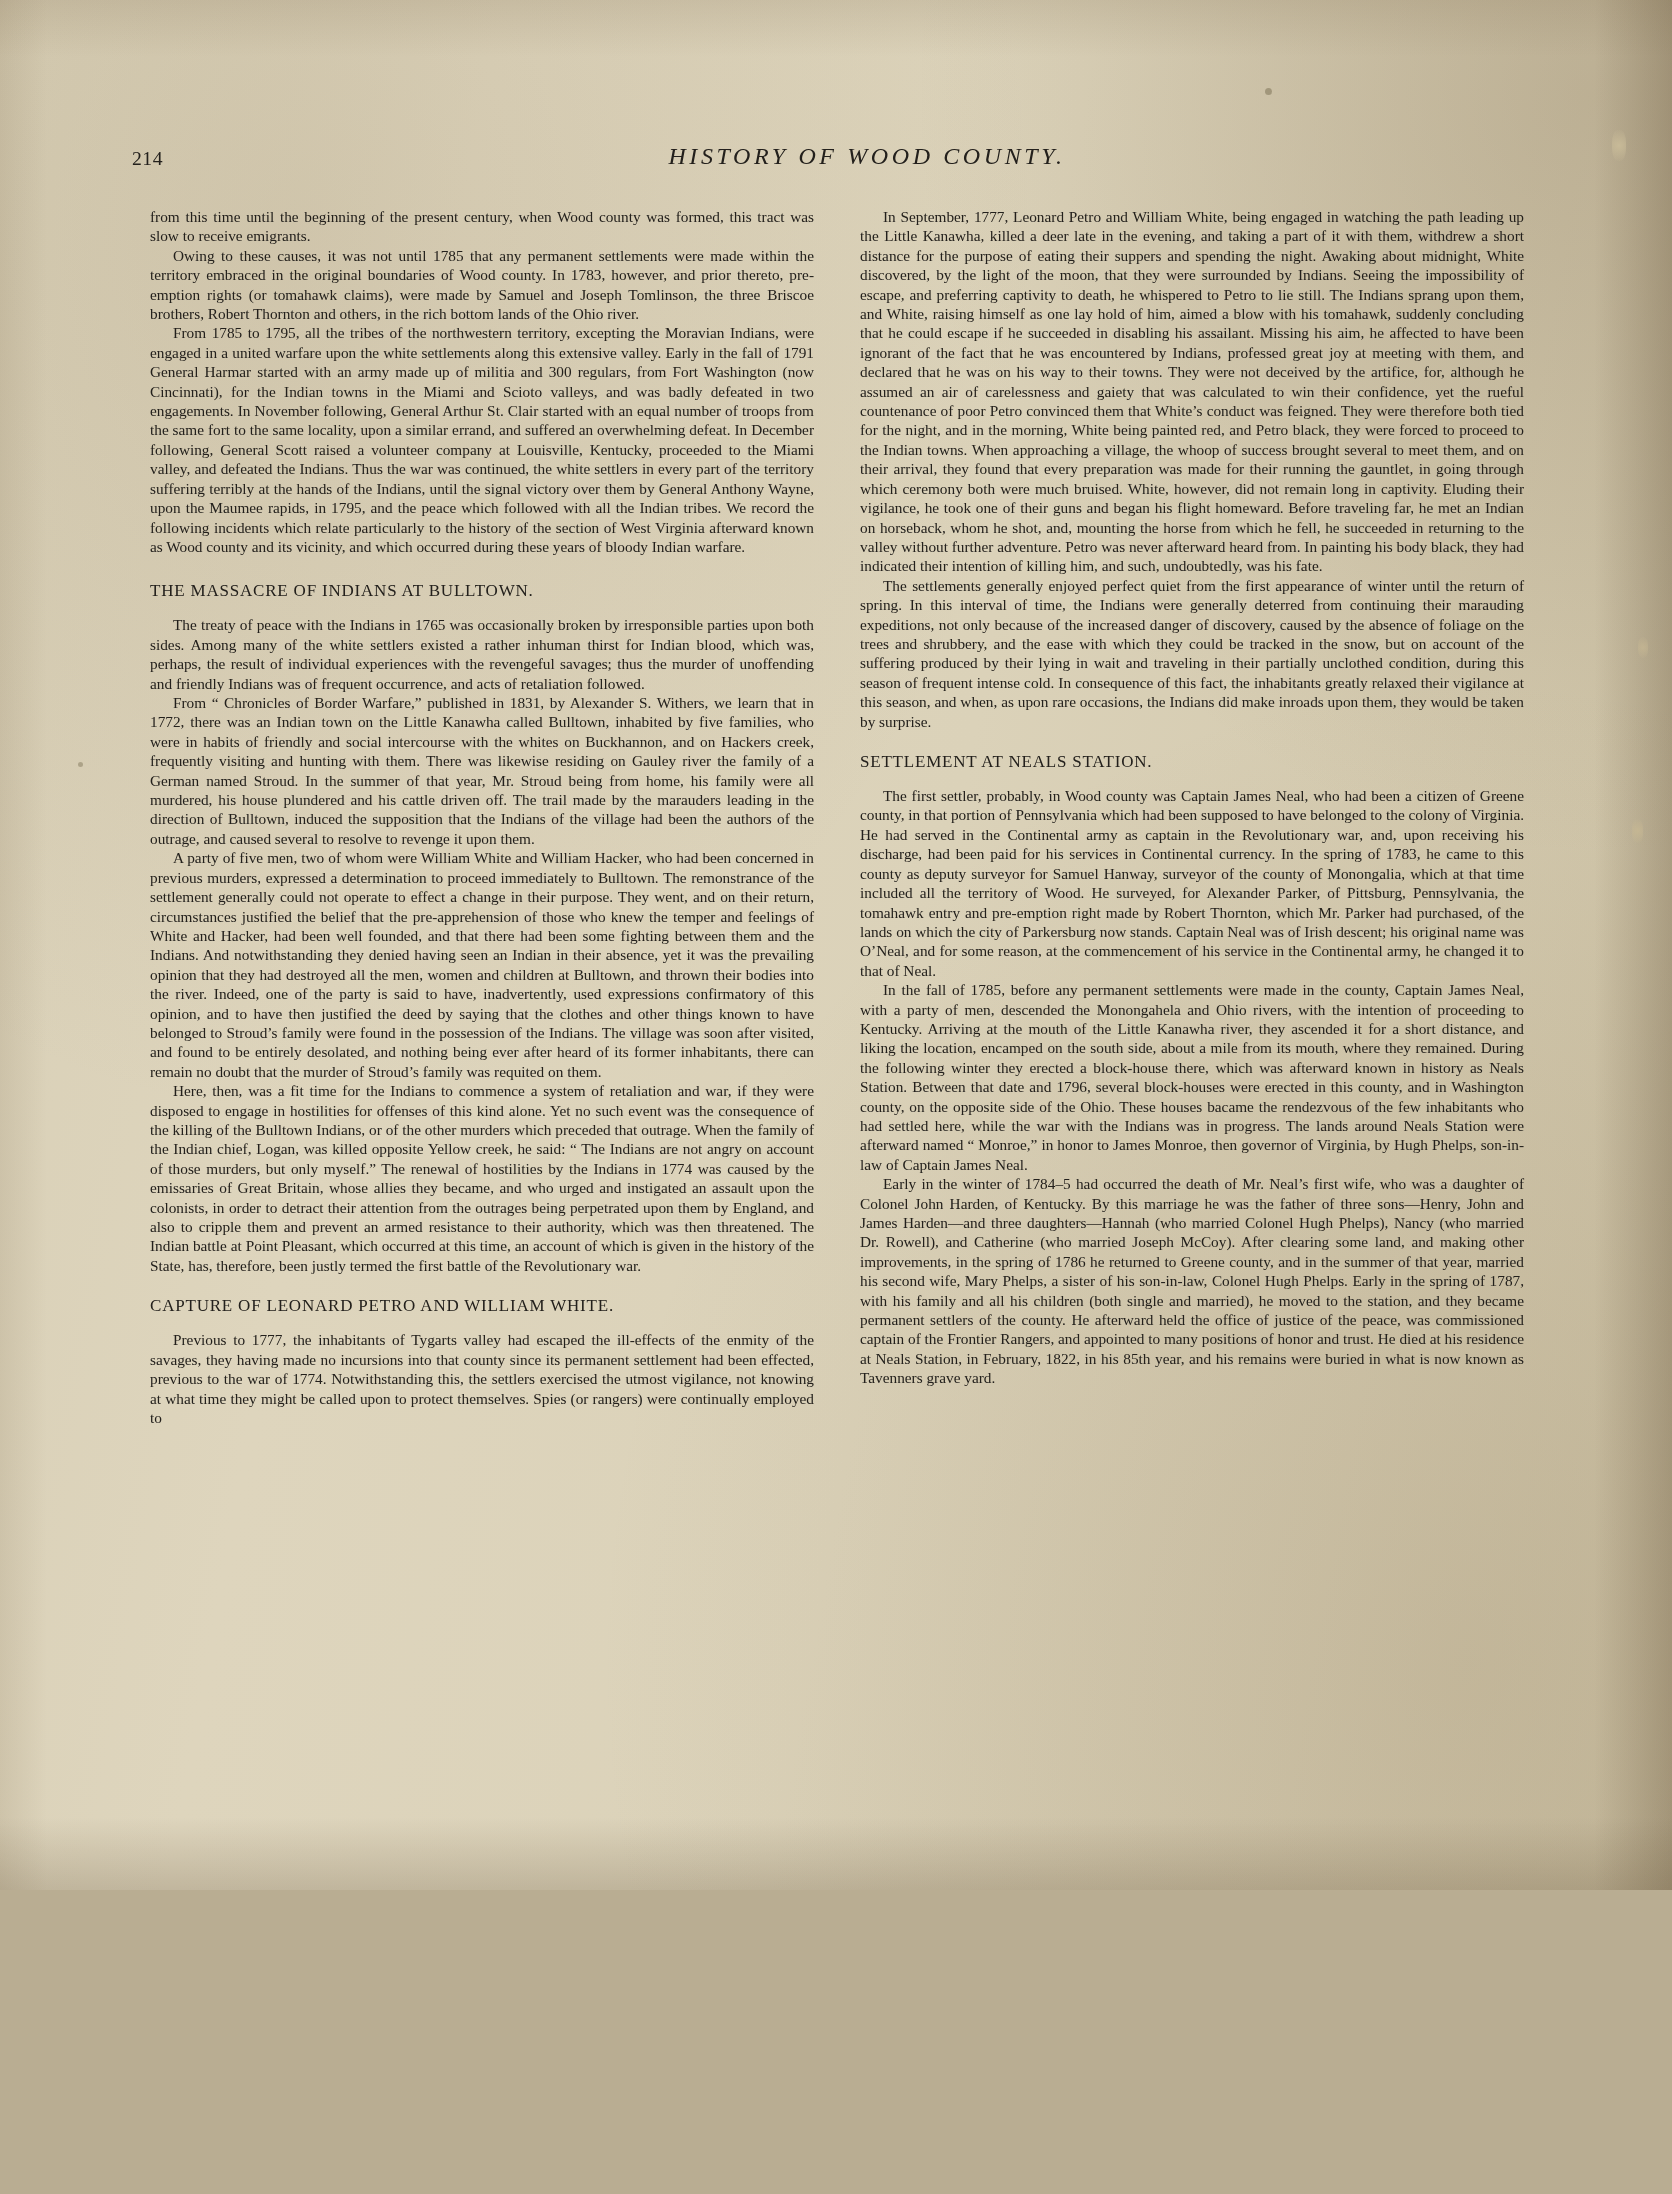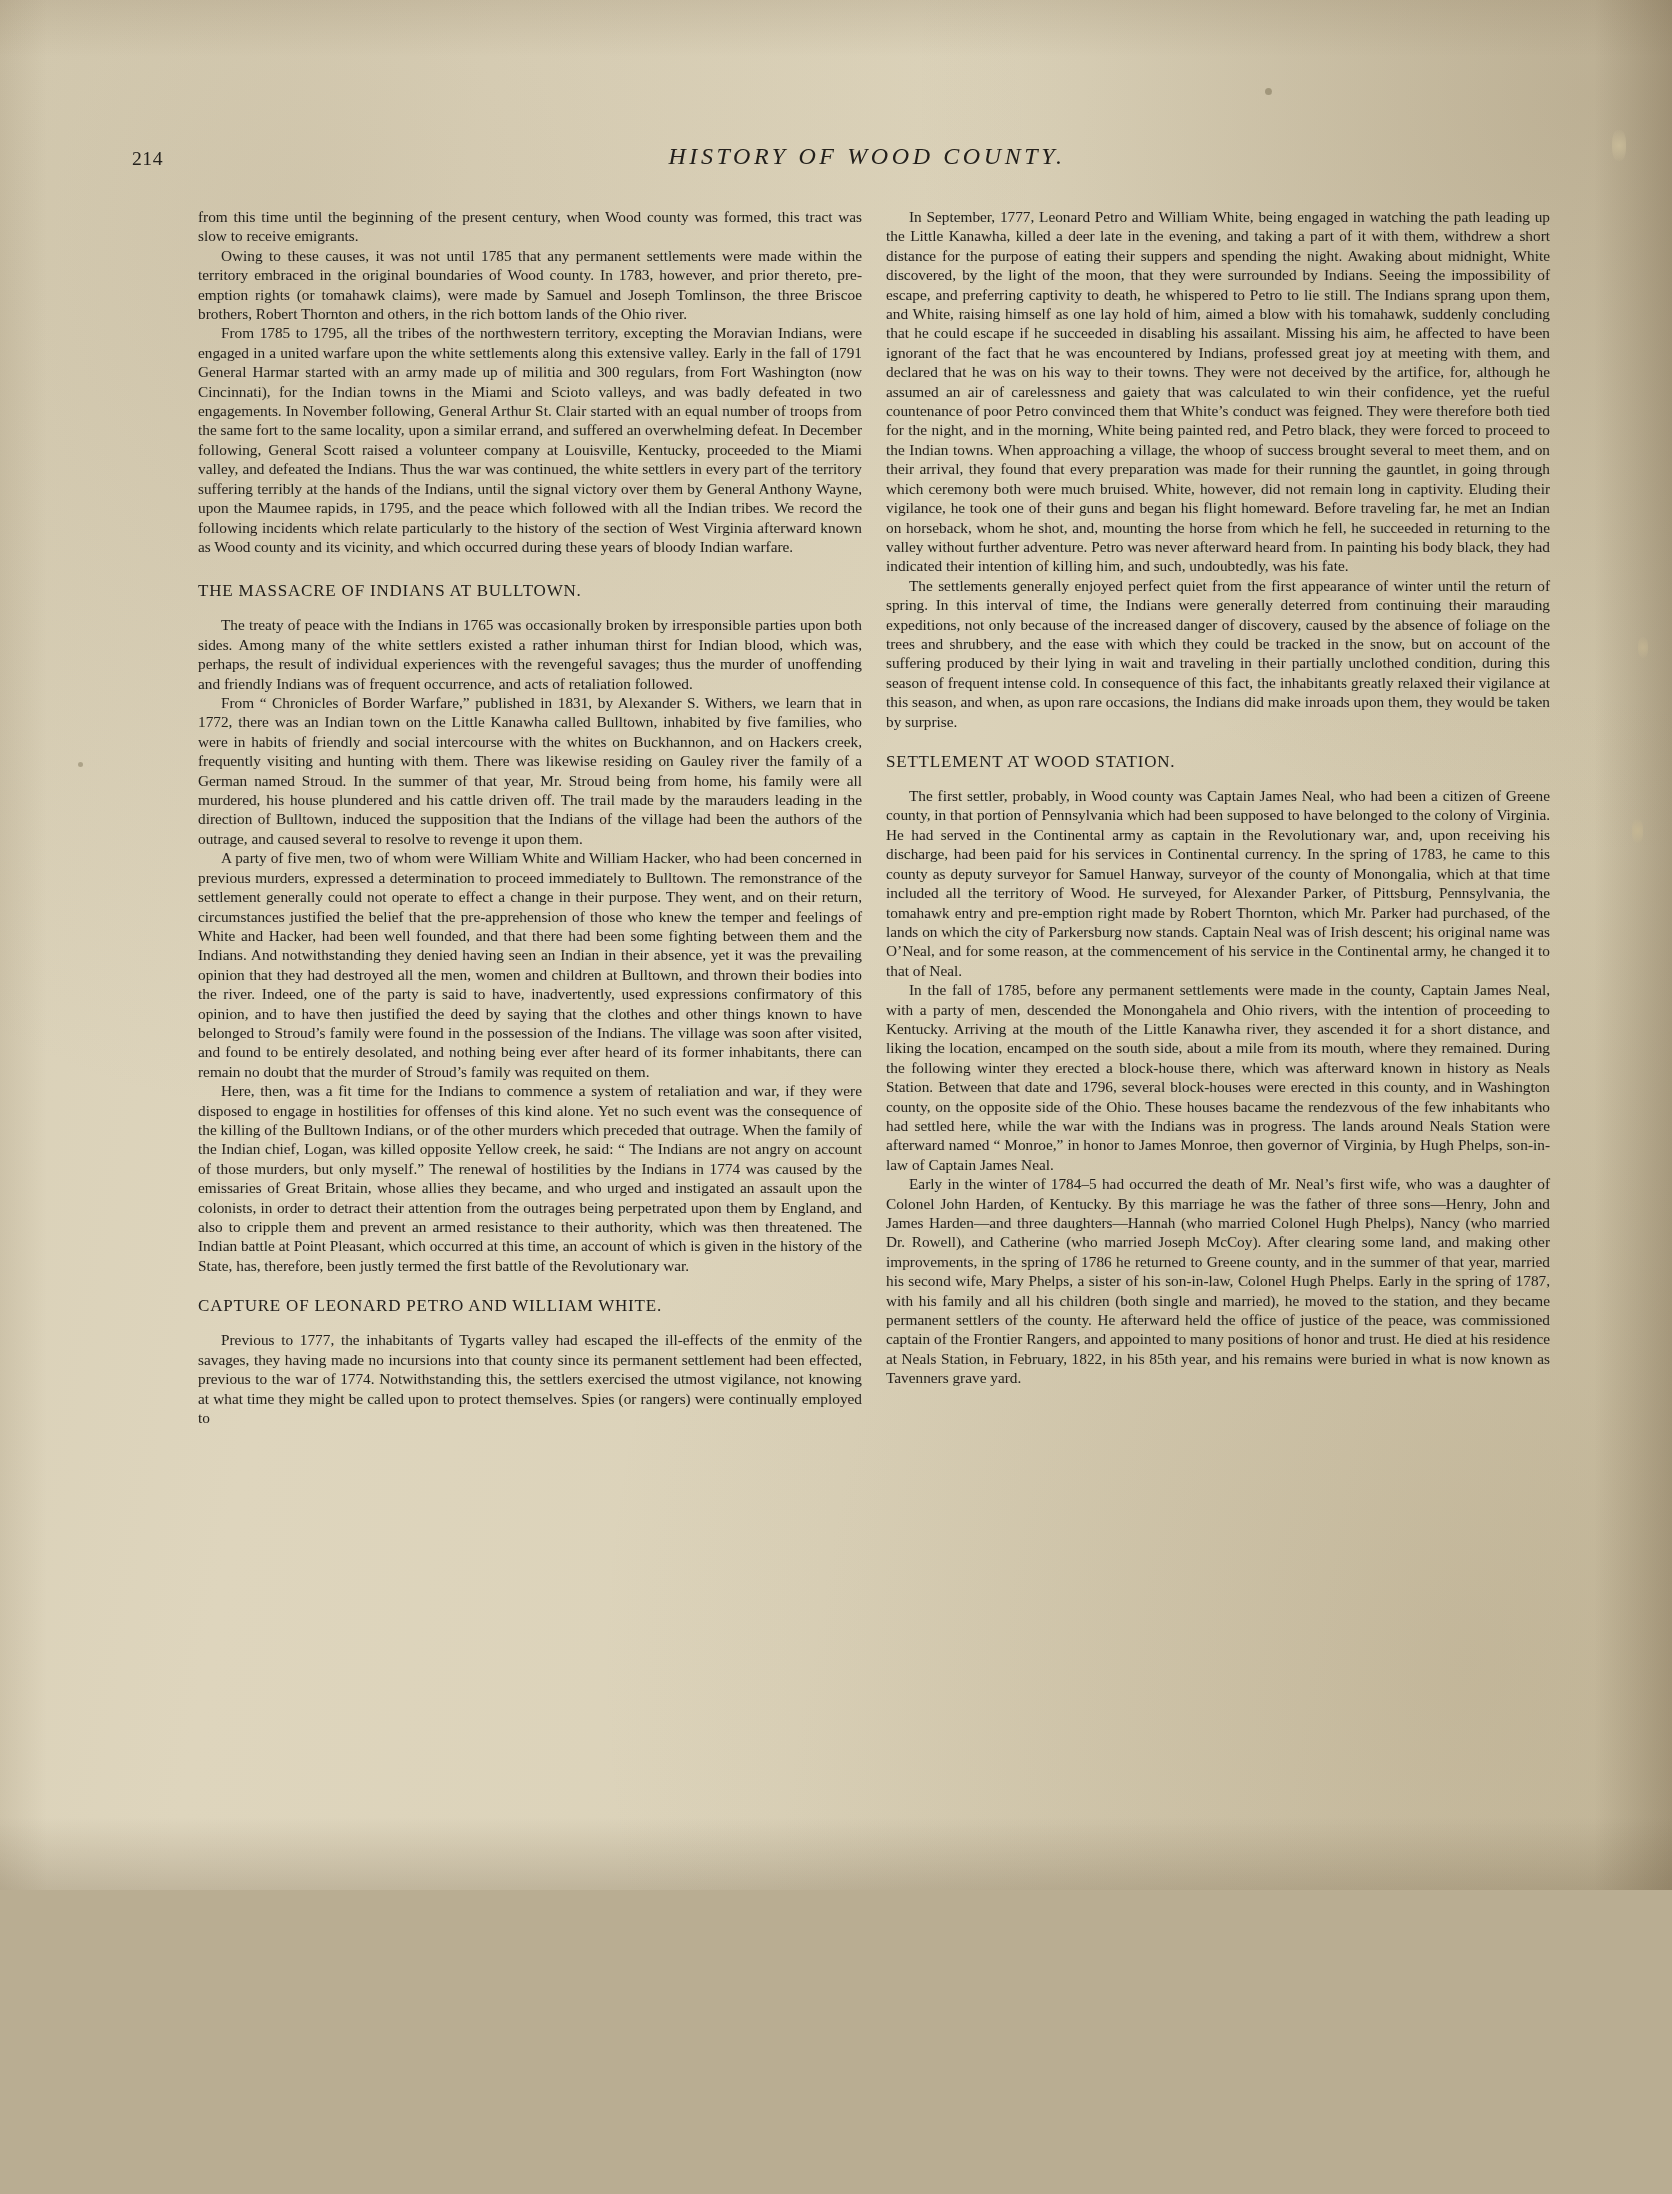--- a/index.html
+++ b/index.html
@@ -73,22 +73,21 @@
     padding-left: 62px;
   }
 
   
   .columns {
     position: absolute;
     top: 207px;
     left: 150px;
     width: 1379px;
     display: flex;
-    gap: 24px;
-    margin-left: 48px;
+    gap: 46px;
   }
   .col {
     width: 664px;
   }
   p {
     margin: 0;
     font-size: 15.3px;
     line-height: 19.4px;
     text-align: justify;
     text-justify: inter-word;
@@ -139,21 +138,21 @@
       <p class="indent">Here, then, was a fit time for the Indians to commence a system of retaliation and war, if they were disposed to engage in hostilities for offenses of this kind alone. Yet no such event was the consequence of the killing of the Bulltown Indians, or of the other murders which preceded that outrage. When the family of the Indian chief, Logan, was killed opposite Yellow creek, he said: “ The Indians are not angry on account of those murders, but only myself.” The renewal of hostilities by the Indians in 1774 was caused by the emissaries of Great Britain, whose allies they became, and who urged and instigated an assault upon the colonists, in order to detract their attention from the outrages being perpetrated upon them by England, and also to cripple them and prevent an armed resistance to their authority, which was then threatened. The Indian battle at Point Pleasant, which occurred at this time, an account of which is given in the history of the State, has, therefore, been justly termed the first battle of the Revolutionary war.</p>
 
       <div class="sec-head">CAPTURE OF LEONARD PETRO AND WILLIAM WHITE.</div>
       <p class="indent">Previous to 1777, the inhabitants of Tygarts valley had escaped the ill-effects of the enmity of the savages, they having made no incursions into that county since its permanent settlement had been effected, previous to the war of 1774. Notwithstanding this, the settlers exercised the utmost vigilance, not knowing at what time they might be called upon to protect themselves. Spies (or rangers) were continually employed to</p>
     </div>
 
     <div class="col">
       <p class="indent">In September, 1777, Leonard Petro and William White, being engaged in watching the path leading up the Little Kanawha, killed a deer late in the evening, and taking a part of it with them, withdrew a short distance for the purpose of eating their suppers and spending the night. Awaking about midnight, White discovered, by the light of the moon, that they were surrounded by Indians. Seeing the impossibility of escape, and preferring captivity to death, he whispered to Petro to lie still. The Indians sprang upon them, and White, raising himself as one lay hold of him, aimed a blow with his tomahawk, suddenly concluding that he could escape if he succeeded in disabling his assailant. Missing his aim, he affected to have been ignorant of the fact that he was encountered by Indians, professed great joy at meeting with them, and declared that he was on his way to their towns. They were not deceived by the artifice, for, although he assumed an air of carelessness and gaiety that was calculated to win their confidence, yet the rueful countenance of poor Petro convinced them that White’s conduct was feigned. They were therefore both tied for the night, and in the morning, White being painted red, and Petro black, they were forced to proceed to the Indian towns. When approaching a village, the whoop of success brought several to meet them, and on their arrival, they found that every preparation was made for their running the gauntlet, in going through which ceremony both were much bruised. White, however, did not remain long in captivity. Eluding their vigilance, he took one of their guns and began his flight homeward. Before traveling far, he met an Indian on horseback, whom he shot, and, mounting the horse from which he fell, he succeeded in returning to the valley without further adventure. Petro was never afterward heard from. In painting his body black, they had indicated their intention of killing him, and such, undoubtedly, was his fate.</p>
       <p class="indent">The settlements generally enjoyed perfect quiet from the first appearance of winter until the return of spring. In this interval of time, the Indians were generally deterred from continuing their marauding expeditions, not only because of the increased danger of discovery, caused by the absence of foliage on the trees and shrubbery, and the ease with which they could be tracked in the snow, but on account of the suffering produced by their lying in wait and traveling in their partially unclothed condition, during this season of frequent intense cold. In consequence of this fact, the inhabitants greatly relaxed their vigilance at this season, and when, as upon rare occasions, the Indians did make inroads upon them, they would be taken by surprise.</p>
 
-      <div class="sec-head">SETTLEMENT AT WOOD STATION.</div>
+      <div class="sec-head">SETTLEMENT AT NEALS STATION.</div>
       <p class="indent">The first settler, probably, in Wood county was Captain James Neal, who had been a citizen of Greene county, in that portion of Pennsylvania which had been supposed to have belonged to the colony of Virginia. He had served in the Continental army as captain in the Revolutionary war, and, upon receiving his discharge, had been paid for his services in Continental currency. In the spring of 1783, he came to this county as deputy surveyor for Samuel Hanway, surveyor of the county of Monongalia, which at that time included all the territory of Wood. He surveyed, for Alexander Parker, of Pittsburg, Pennsylvania, the tomahawk entry and pre-emption right made by Robert Thornton, which Mr. Parker had purchased, of the lands on which the city of Parkersburg now stands. Captain Neal was of Irish descent; his original name was O’Neal, and for some reason, at the commencement of his service in the Continental army, he changed it to that of Neal.</p>
       <p class="indent">In the fall of 1785, before any permanent settlements were made in the county, Captain James Neal, with a party of men, descended the Monongahela and Ohio rivers, with the intention of proceeding to Kentucky. Arriving at the mouth of the Little Kanawha river, they ascended it for a short distance, and liking the location, encamped on the south side, about a mile from its mouth, where they remained. During the following winter they erected a block-house there, which was afterward known in history as Neals Station. Between that date and 1796, several block-houses were erected in this county, and in Washington county, on the opposite side of the Ohio. These houses bacame the rendezvous of the few inhabitants who had settled here, while the war with the Indians was in progress. The lands around Neals Station were afterward named “ Monroe,” in honor to James Monroe, then governor of Virginia, by Hugh Phelps, son-in-law of Captain James Neal.</p>
       <p class="indent">Early in the winter of 1784–5 had occurred the death of Mr. Neal’s first wife, who was a daughter of Colonel John Harden, of Kentucky. By this marriage he was the father of three sons—Henry, John and James Harden—and three daughters—Hannah (who married Colonel Hugh Phelps), Nancy (who married Dr. Rowell), and Catherine (who married Joseph McCoy). After clearing some land, and making other improvements, in the spring of 1786 he returned to Greene county, and in the summer of that year, married his second wife, Mary Phelps, a sister of his son-in-law, Colonel Hugh Phelps. Early in the spring of 1787, with his family and all his children (both single and married), he moved to the station, and they became permanent settlers of the county. He afterward held the office of justice of the peace, was commissioned captain of the Frontier Rangers, and appointed to many positions of honor and trust. He died at his residence at Neals Station, in February, 1822, in his 85th year, and his remains were buried in what is now known as Tavenners grave yard.</p>
     </div>
 
   </div>
 </div>
 
 
 </body></html>

